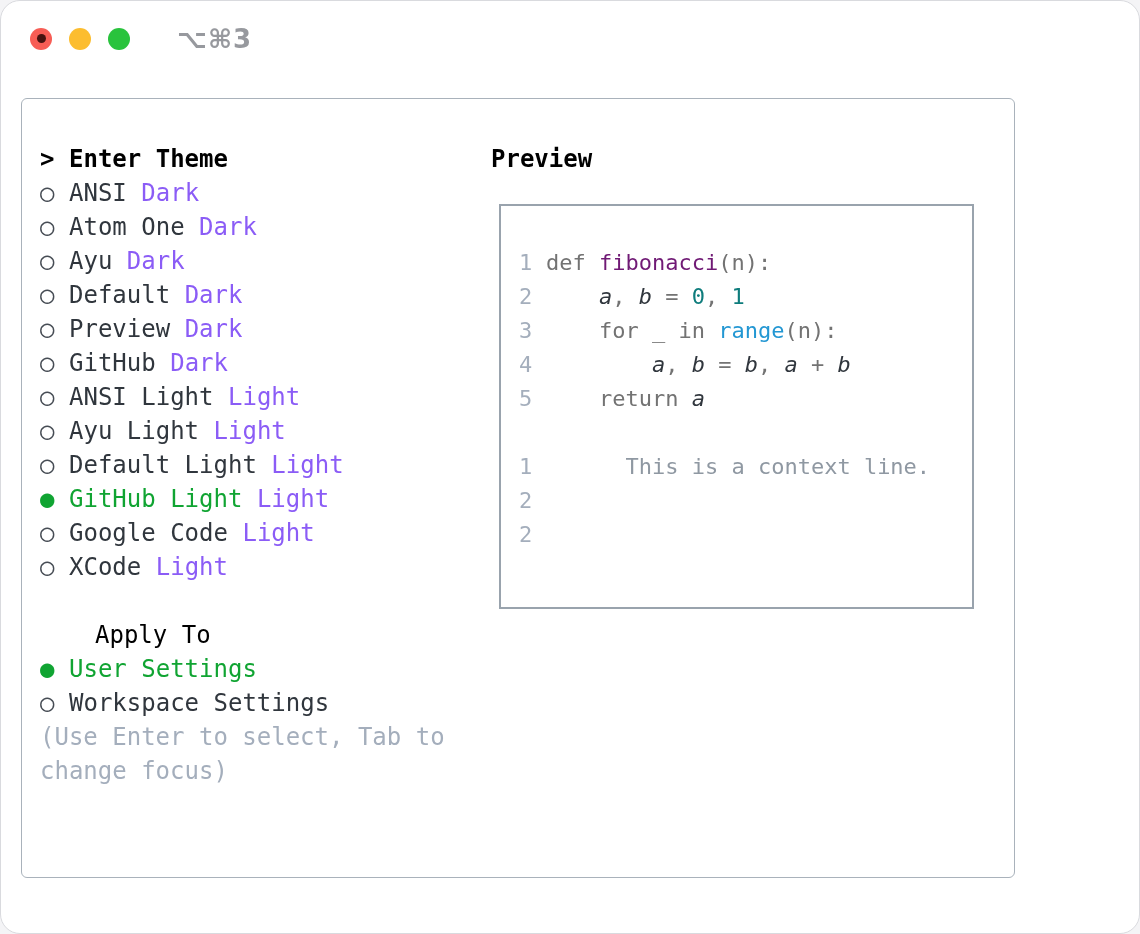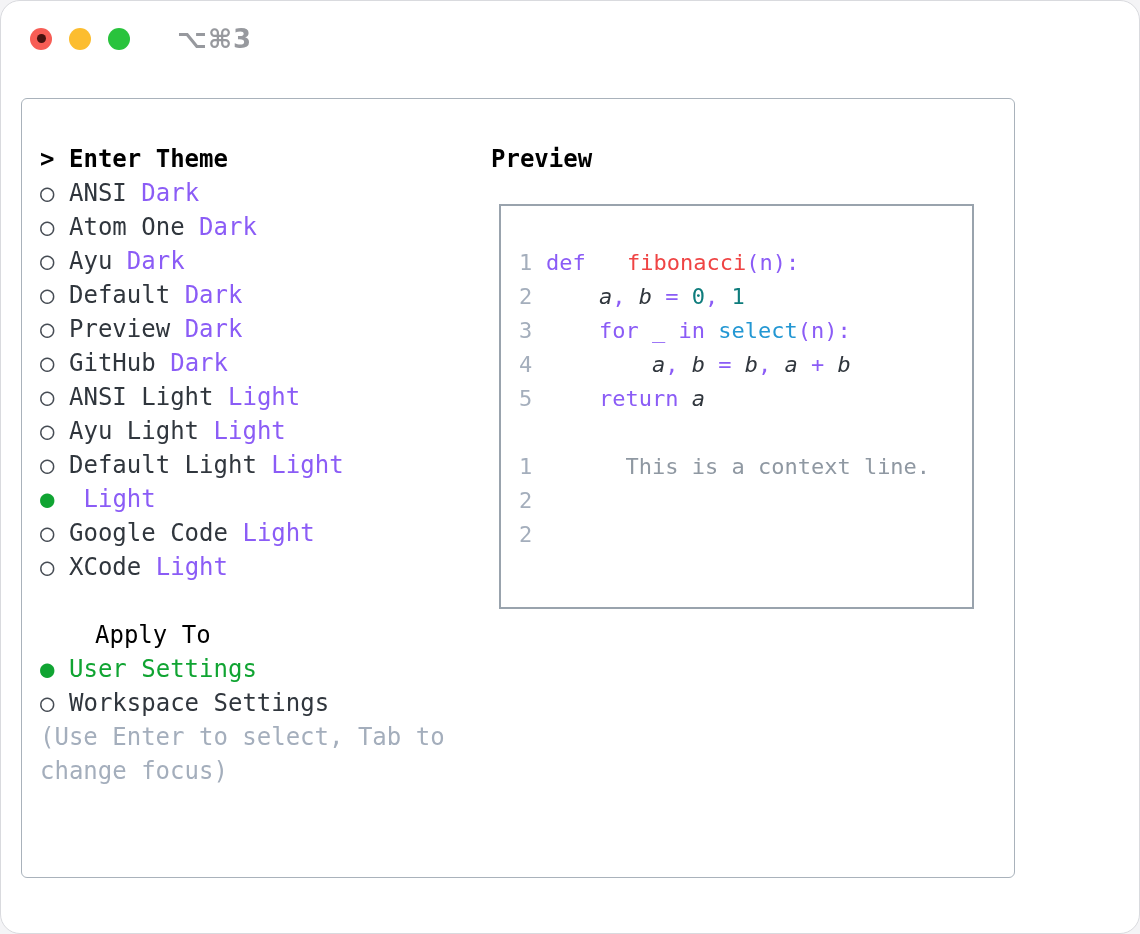--- a/index.html
+++ b/index.html
@@ -73,22 +73,22 @@
     margin-top: 28px; margin-left: 8px;
     width: 475px; height: 405px;
     border: 2px solid #99a3ad;
     background: #ffffff;
     padding: 40px 18px 0 18px;
     font-size: 22px; line-height: 34px;
   }
   .cline { display: flex; height: 34px; align-items: center; white-space: pre; }
   .lnum { width: 27px; flex: 0 0 27px; color: #a4aebc; }
   .seg { white-space: pre; }
-  .seg.c    { color: #8b5cf6; }
-  .seg.fn   { color: #ef4444; margin-left: 28px; }
+  .seg.c    { color: #737373; }
+  .seg.fn   { color: #701a75; }
   .seg.nm   { color: #0e7c7c; }
   .seg.call { color: #2397d3; }
   .seg.v    { color: #30363d; font-style: italic; }
   .seg.ctx  { color: #8f98a2; }
   .seg.del  { color: #c23a1f; }
   .seg.add  { color: #15bd1e; }
 </style>
 </head>
 <body>
 
@@ -151,20 +151,21 @@
         <span class="name">Ayu Light</span>
         <span class="tag">Light</span>
       </div>
       <div class="row">
         <span class="marker">○</span>
         <span class="name">Default Light</span>
         <span class="tag">Light</span>
       </div>
       <div class="row selected">
         <span class="marker">●</span>
+        <span class="name">GitHub Light</span>
         <span class="tag">Light</span>
       </div>
       <div class="row">
         <span class="marker">○</span>
         <span class="name">Google Code</span>
         <span class="tag">Light</span>
       </div>
       <div class="row">
         <span class="marker">○</span>
         <span class="name">XCode</span>
@@ -208,21 +209,21 @@
           <span class="seg c">, </span>
           <span class="seg v">b</span>
           <span class="seg c"> = </span>
           <span class="seg nm">0</span>
           <span class="seg c">, </span>
           <span class="seg nm">1</span>
         </div>
         <div class="cline">
           <span class="lnum">3</span>
           <span class="seg c">    for _ in </span>
-          <span class="seg call">select</span>
+          <span class="seg call">range</span>
           <span class="seg c">(n):</span>
         </div>
         <div class="cline">
           <span class="lnum">4</span>
           <span class="seg c">        </span>
           <span class="seg v">a</span>
           <span class="seg c">, </span>
           <span class="seg v">b</span>
           <span class="seg c"> = </span>
           <span class="seg v">b</span>

